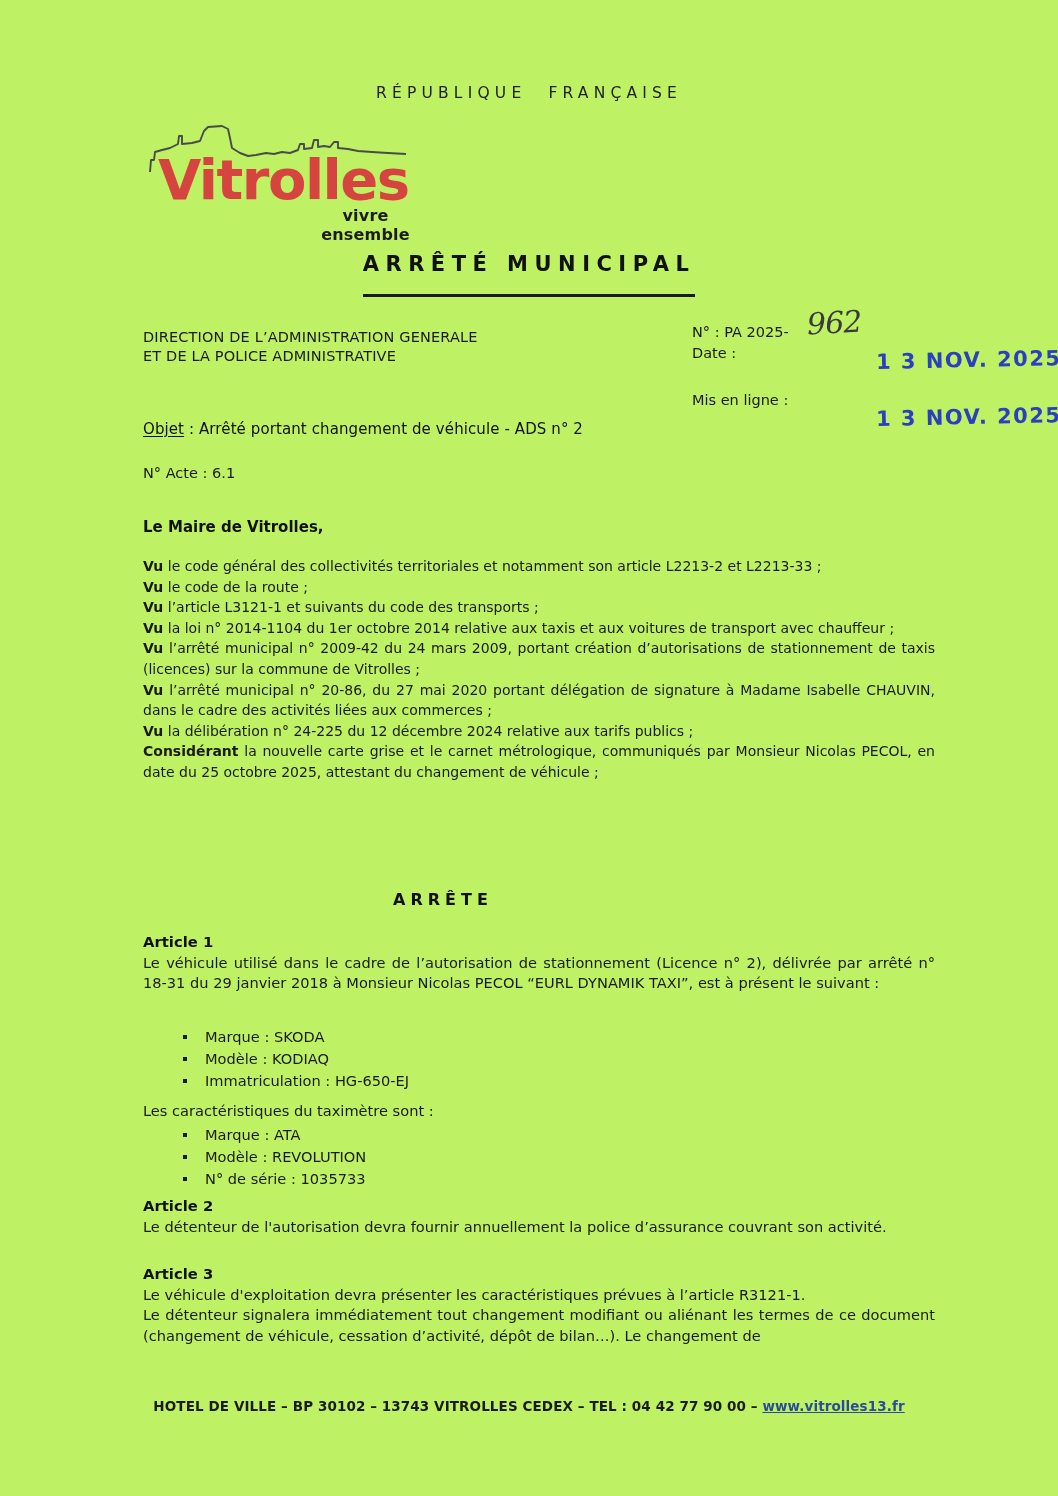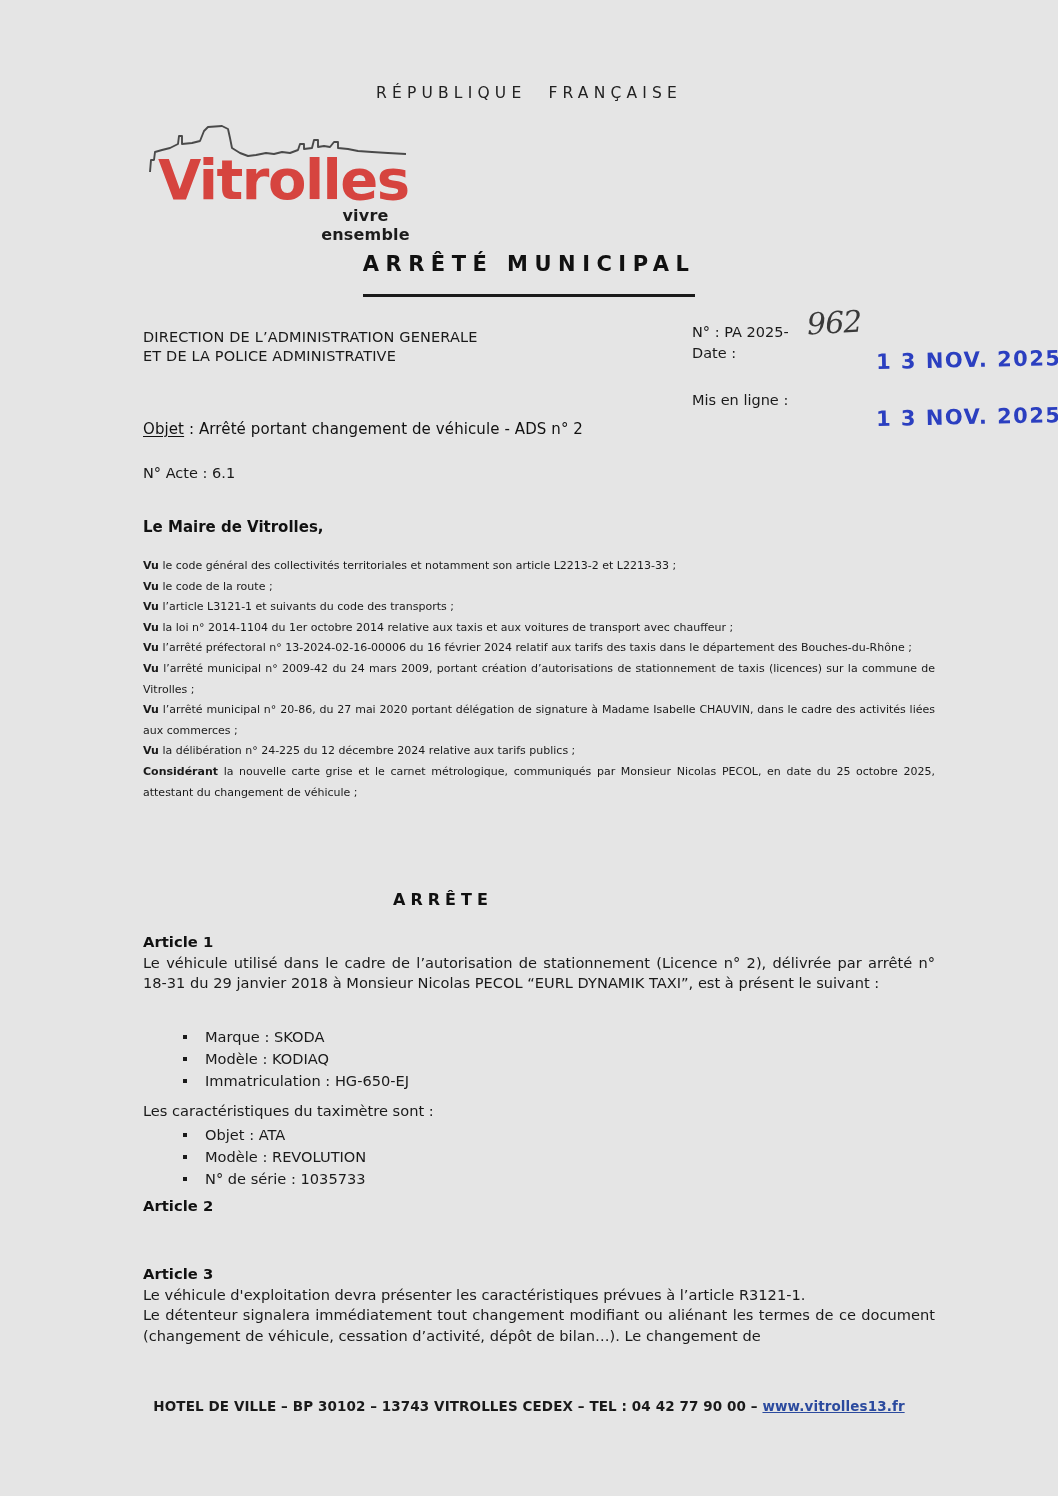--- a/index.html
+++ b/index.html
@@ -4,21 +4,21 @@
 <style>
   html, body {
     margin: 0;
     padding: 0;
     background: #ffffff;
   }
   .page {
     position: relative;
     width: 1058px;
     height: 1496px;
-    background: #e5e5e5;
+    background: #bef264;
     font-family: "DejaVu Sans", sans-serif;
     color: #1a1a1a;
     overflow: hidden;
   }
 
   
   .republique {
     position: absolute;
     top: 84px;
     left: 0;
@@ -165,21 +165,21 @@
     font-size: 15px;
     font-weight: 700;
     color: #111;
   }
 
   .vu-block {
     position: absolute;
     top: 556px;
     left: 143px;
     width: 792px;
-    font-size: 11px;
+    font-size: 14px;
     line-height: 20.6px;
     color: #1a1a1a;
     text-align: justify;
   }
   .vu-block p { margin: 0; }
   .vu-block b { font-weight: 700; }
   .vu-just { text-align: justify; text-align-last: left; }
 
   .arrete-word {
     position: absolute;
@@ -310,21 +310,20 @@
 
   <div class="acte">N° Acte : 6.1</div>
 
   <div class="maire">Le Maire de Vitrolles,</div>
 
   <div class="vu-block">
     <p class="vu-just"><b>Vu</b><span> le code général des collectivités territoriales et notamment son article L2213-2 et L2213-33 ;</span></p>
     <p class="vu-just"><b>Vu</b><span> le code de la route ;</span></p>
     <p class="vu-just"><b>Vu</b><span> l’article L3121-1 et suivants du code des transports ;</span></p>
     <p class="vu-just"><b>Vu</b><span> la loi n° 2014-1104 du 1er octobre 2014 relative aux taxis et aux voitures de transport avec chauffeur ;</span></p>
-    <p class="vu-just"><b>Vu</b><span> l’arrêté préfectoral n° 13-2024-02-16-00006 du 16 février 2024 relatif aux tarifs des taxis dans le département des Bouches-du-Rhône ;</span></p>
     <p class="vu-just"><b>Vu</b><span> l’arrêté municipal n° 2009-42 du 24 mars 2009, portant création d’autorisations de stationnement de taxis (licences) sur la commune de Vitrolles ;</span></p>
     <p class="vu-just"><b>Vu</b><span> l’arrêté municipal n° 20-86, du 27 mai 2020 portant délégation de signature à Madame Isabelle CHAUVIN, dans le cadre des activités liées aux commerces ;</span></p>
     <p class="vu-just"><b>Vu</b><span> la délibération n° 24-225 du 12 décembre 2024 relative aux tarifs publics ;</span></p>
     <p class="vu-just"><b>Considérant</b><span> la nouvelle carte grise et le carnet métrologique, communiqués par Monsieur Nicolas PECOL, en date du 25 octobre 2025, attestant du changement de véhicule ;</span></p>
   </div>
 
   <div class="arrete-word">ARRÊTE</div>
 
   <div class="article art1">
     <div class="article-head">Article 1</div>
@@ -335,28 +334,29 @@
     <ul>
       <li>Marque : SKODA</li>
       <li>Modèle : KODIAQ</li>
       <li>Immatriculation : HG-650-EJ</li>
     </ul>
   </div>
 
   <div class="taxi-intro">Les caractéristiques du taximètre sont :</div>
   <div class="bullets bl-taxi">
     <ul>
-      <li>Objet : ATA</li>
+      <li>Marque : ATA</li>
       <li>Modèle : REVOLUTION</li>
       <li>N° de série : 1035733</li>
     </ul>
   </div>
 
   <div class="article art2">
     <div class="article-head">Article 2</div>
+    <div class="article-body">Le détenteur de l'autorisation devra fournir annuellement la police d’assurance couvrant son activité.</div>
   </div>
 
   <div class="article art3">
     <div class="article-head">Article 3</div>
     <div>Le véhicule d'exploitation devra présenter les caractéristiques prévues à l’article R3121-1.</div>
     <div class="article-body">Le détenteur signalera immédiatement tout changement modifiant ou aliénant les termes de ce document (changement de véhicule, cessation d’activité, dépôt de bilan…). Le changement de</div>
   </div>
 
   <div class="footer">
     <span>HOTEL DE VILLE – BP 30102 – 13743 VITROLLES CEDEX – TEL : 04 42 77 90 00  – </span><span class="url">www.vitrolles13.fr</span>

